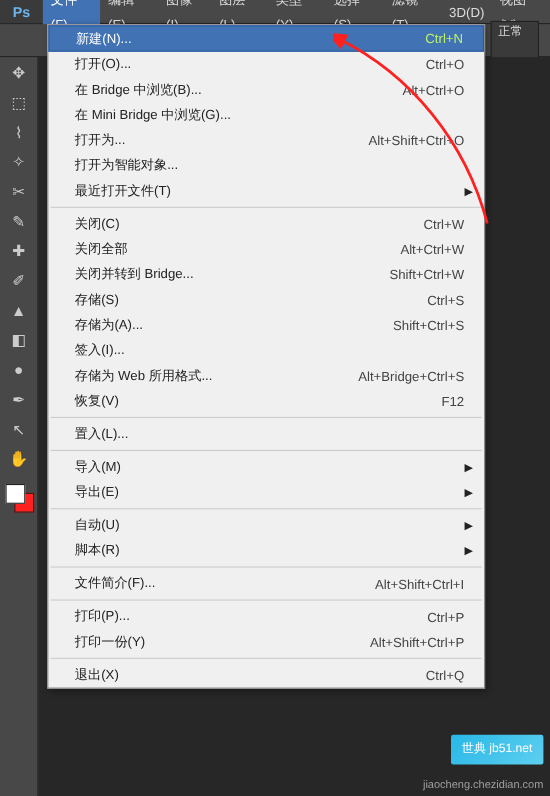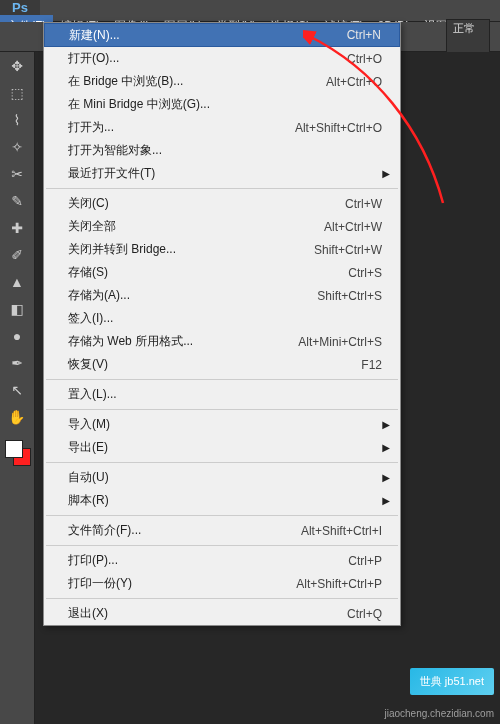--- a/index.html
+++ b/index.html
@@ -1,35 +1,35 @@
 <!DOCTYPE html>
 <html><head>
 <meta charset="utf-8">
 <style>
   * { margin: 0; padding: 0; box-sizing: border-box; font-family: "Microsoft YaHei", Tahoma, sans-serif; }
   body { background: #353535; color: #ddd; width: 500px; height: 724px; overflow: hidden; position: relative; }
-  .topbar { display: flex; align-items: stretch; height: 22px; background: #484848; border-bottom: 1px solid #222; font-size: 12px; flex-direction: column; }
+  .topbar { display: flex; align-items: stretch; height: 22px; background: #484848; border-bottom: 1px solid #222; font-size: 12px; }
   .ps-logo { width: 40px; display: flex; align-items: center; justify-content: center; background: #3a3a3a; font-weight: bold; color: #6cb6f0; font-size: 13px; }
   .menubar { display: flex; align-items: center; }
   .menu-item { padding: 0 7px; line-height: 22px; cursor: default; }
   .menu-item.active { background: #4172b4; color: #fff; }
   .optbar { height: 30px; background: #484848; border-bottom: 1px solid #222; display: flex; align-items: center; padding-left: 45px; font-size: 12px; position: relative; }
   .mode-box { position: absolute; right: 10px; display: flex; align-items: center; gap: 4px; }
   .mode-select { background: #3a3a3a; border: 1px solid #222; color: #ddd; font-size: 11px; padding: 1px 14px 17px 6px; position: relative; }
   .toolstrip { position: absolute; left: 0; top: 52px; width: 35px; bottom: 0; background: #484848; border-right: 1px solid #222; display: flex; flex-direction: column; align-items: center; padding-top: 2px; gap: 3px; }
   .tool { width: 27px; height: 24px; display: flex; align-items: center; justify-content: center; font-size: 14px; color: #ccc; }
   .swatches { margin-top: 6px; position: relative; width: 28px; height: 28px; }
   .sw-fg { position: absolute; left: 2px; top: 2px; width: 18px; height: 18px; background: #fff; border: 1px solid #222; z-index: 2; }
   .sw-bg { position: absolute; right: 0; bottom: 0; width: 18px; height: 18px; background: #ff2020; border: 1px solid #222; }
-  .dropdown { position: absolute; left: 43px; top: 22px; width: 358px; background: #f0f0f0; border: 1px solid #8a8a8a; box-shadow: 2px 2px 6px rgba(0,0,0,.4); color: #222; font-size: 12px; z-index: 50; }
+  .dropdown { position: absolute; left: 43px; top: 22px; width: 398px; background: #f0f0f0; border: 1px solid #8a8a8a; box-shadow: 2px 2px 6px rgba(0,0,0,.4); color: #222; font-size: 12px; z-index: 50; }
   .dd-row { display: flex; align-items: center; height: 23px; padding: 0 18px 0 24px; position: relative; }
   .dd-row.hilite { background: #4172b4; color: #fff; border: 1px solid #2a5a9e; height: 24px; }
   .dd-row .label { flex: 1; white-space: nowrap; }
   .dd-row .accel { color: #444; }
-  .dd-row.hilite .accel { color: #e5e5e5; }
+  .dd-row.hilite .accel { color: #bef264; }
   .dd-row .sub { position: absolute; right: 10px; font-size: 10px; }
   .dd-sep { height: 1px; background: #ccc; margin: 3px 2px; }
   .canvas { position: absolute; left: 35px; top: 52px; right: 0; bottom: 0; background: #272727; }
   .arrow { position: absolute; left: 303px; top: 28px; width: 145px; height: 180px; z-index: 60; pointer-events: none; }
   .watermark { position: absolute; right: 6px; bottom: 4px; z-index: 70; font-size: 11px; text-align: right; line-height: 1.35; }
   .wm-badge { background: linear-gradient(135deg, #28b8e6, #5ecff0); color: #fff; padding: 6px 10px; border-radius: 2px; display: inline-block; margin-top: 34px; }
   .wm-sub { color: #9f9f9f; font-size: 10px; margin-top: 12px; }
 </style>
 </head>
 <body>
@@ -125,21 +125,21 @@
     </div>
     <div class="dd-row">
       <span class="label">存储为(A)...</span>
       <span class="accel">Shift+Ctrl+S</span>
     </div>
     <div class="dd-row">
       <span class="label">签入(I)...</span>
     </div>
     <div class="dd-row">
       <span class="label">存储为 Web 所用格式...</span>
-      <span class="accel">Alt+Mini+Ctrl+S</span>
+      <span class="accel">Alt+Bridge+Ctrl+S</span>
     </div>
     <div class="dd-row">
       <span class="label">恢复(V)</span>
       <span class="accel">F12</span>
     </div>
     <div class="dd-sep"></div>
     <div class="dd-row">
       <span class="label">置入(L)...</span>
     </div>
     <div class="dd-sep"></div>

